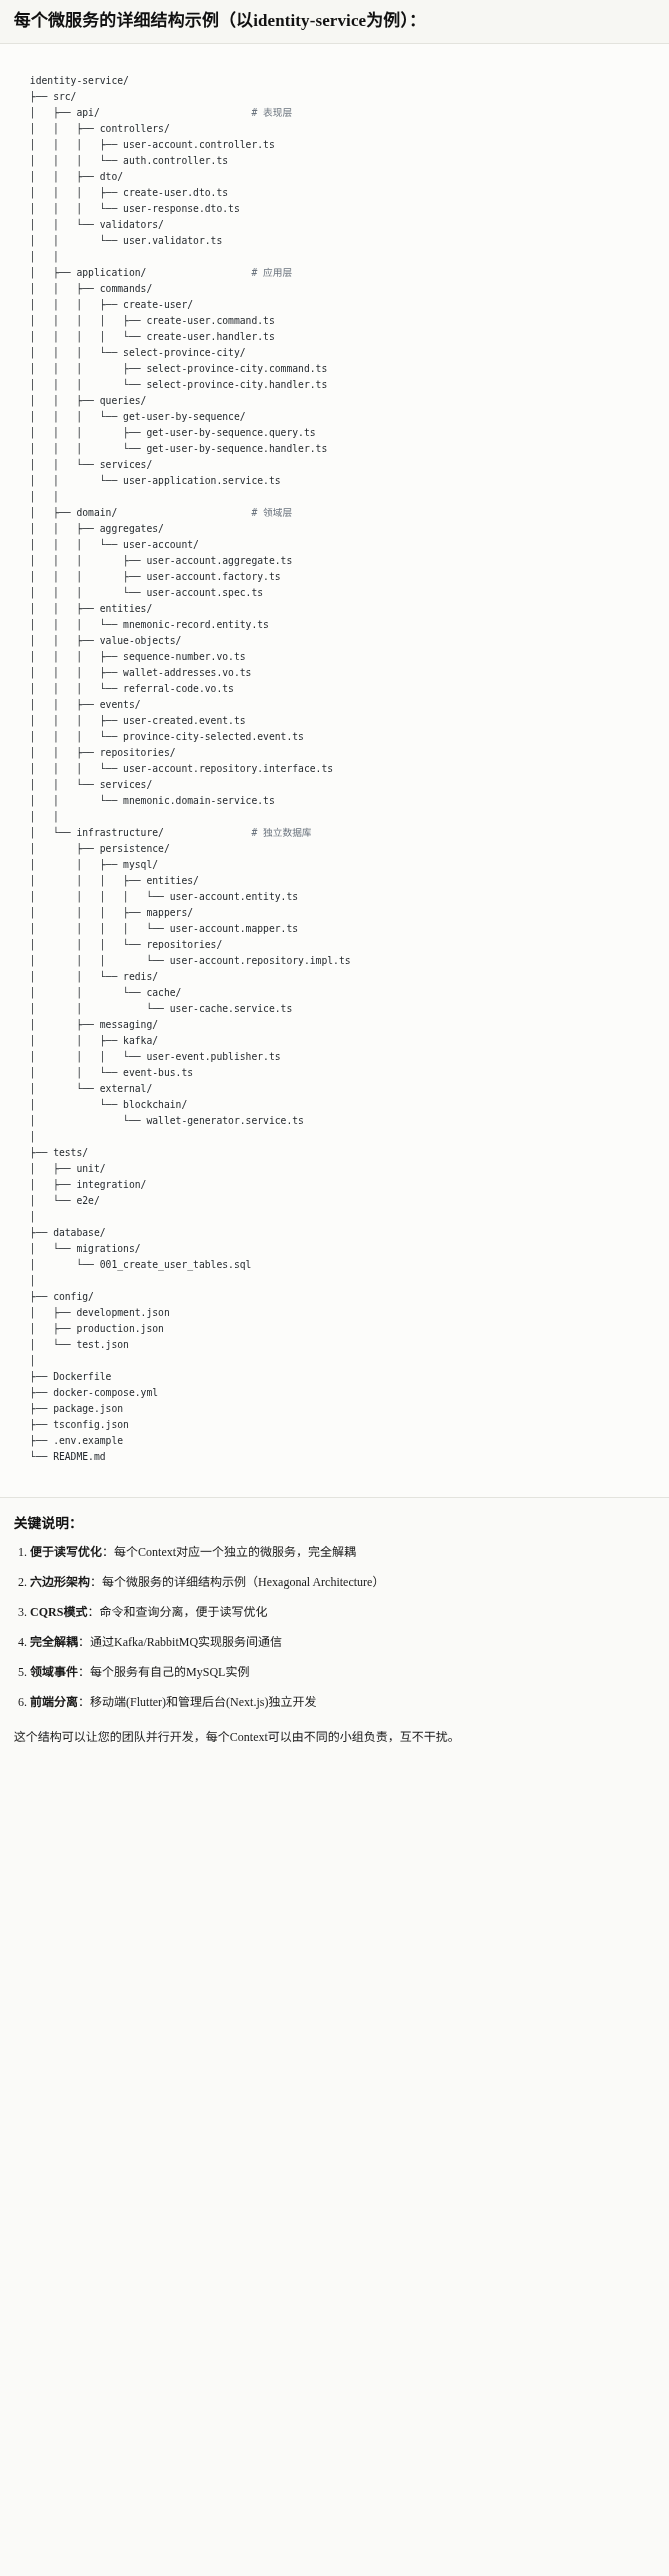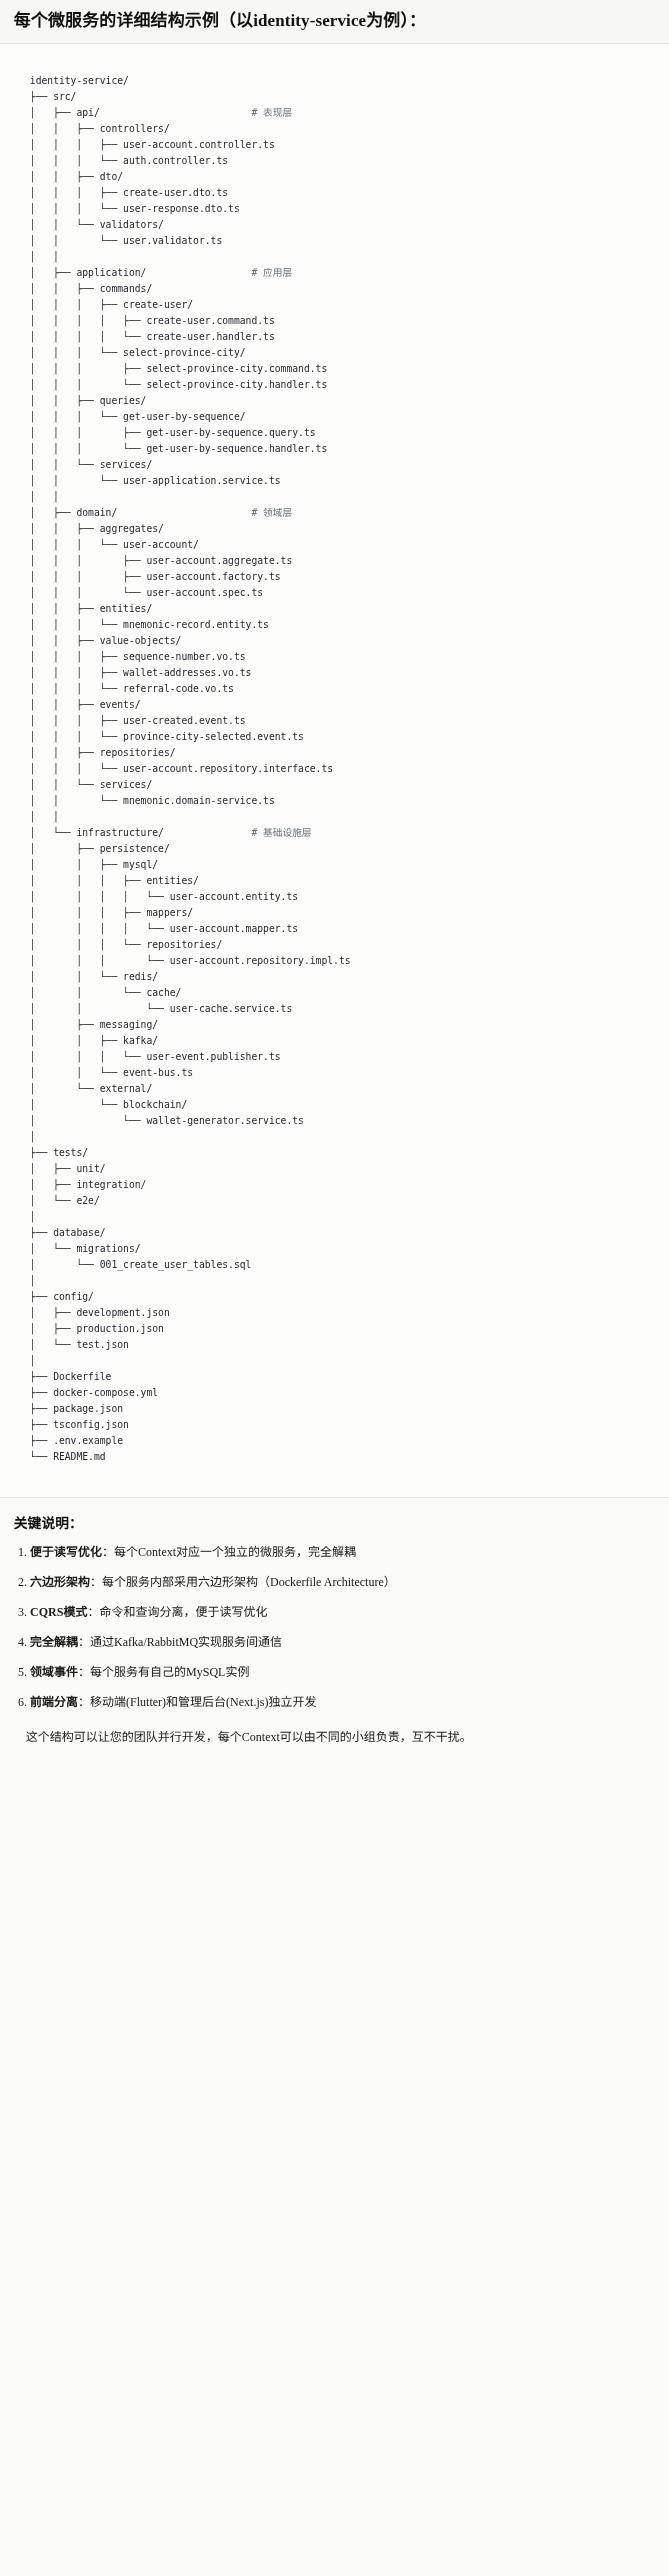--- a/index.html
+++ b/index.html
@@ -78,21 +78,21 @@
     font-size: 12px;
     line-height: 1.45;
     color: #1a1a1a;
     margin-bottom: 12.5px;
   }
   ol.notes-list li:last-child { margin-bottom: 12px; }
   ol.notes-list li .term {
     font-weight: bold;
   }
   .closing {
-    margin: 12px;
+    margin: 0;
     padding-top: 2.5px;
     font-family: "Liberation Serif", serif;
     font-size: 12px;
     line-height: 1.5;
     color: #1a1a1a;
   }
 </style>
 </head>
 <body>
 
@@ -143,21 +143,21 @@
 │   │   │   ├── wallet-addresses.vo.ts
 │   │   │   └── referral-code.vo.ts
 │   │   ├── events/
 │   │   │   ├── user-created.event.ts
 │   │   │   └── province-city-selected.event.ts
 │   │   ├── repositories/
 │   │   │   └── user-account.repository.interface.ts
 │   │   └── services/
 │   │       └── mnemonic.domain-service.ts
 │   │
-│   └── infrastructure/               <span class="cmt"># 基础设施层</span>
+│   └── infrastructure/               <span class="cmt"># 独立数据库</span>
 │       ├── persistence/
 │       │   ├── mysql/
 │       │   │   ├── entities/
 │       │   │   │   └── user-account.entity.ts
 │       │   │   ├── mappers/
 │       │   │   │   └── user-account.mapper.ts
 │       │   │   └── repositories/
 │       │   │       └── user-account.repository.impl.ts
 │       │   └── redis/
 │       │       └── cache/
@@ -193,21 +193,21 @@
   </div>
 
   <div class="notes-block">
     <h2 class="notes-title">关键说明：</h2>
 
     <ol class="notes-list">
       <li>
         <span class="term">便于读写优化</span><span>：每个Context对应一个独立的微服务，完全解耦</span>
       </li>
       <li>
-        <span class="term">六边形架构</span><span>：每个服务内部采用六边形架构（Dockerfile Architecture）</span>
+        <span class="term">六边形架构</span><span>：每个微服务的详细结构示例（Hexagonal Architecture）</span>
       </li>
       <li>
         <span class="term">CQRS模式</span><span>：命令和查询分离，便于读写优化</span>
       </li>
       <li>
         <span class="term">完全解耦</span><span>：通过Kafka/RabbitMQ实现服务间通信</span>
       </li>
       <li>
         <span class="term">领域事件</span><span>：每个服务有自己的MySQL实例</span>
       </li>

